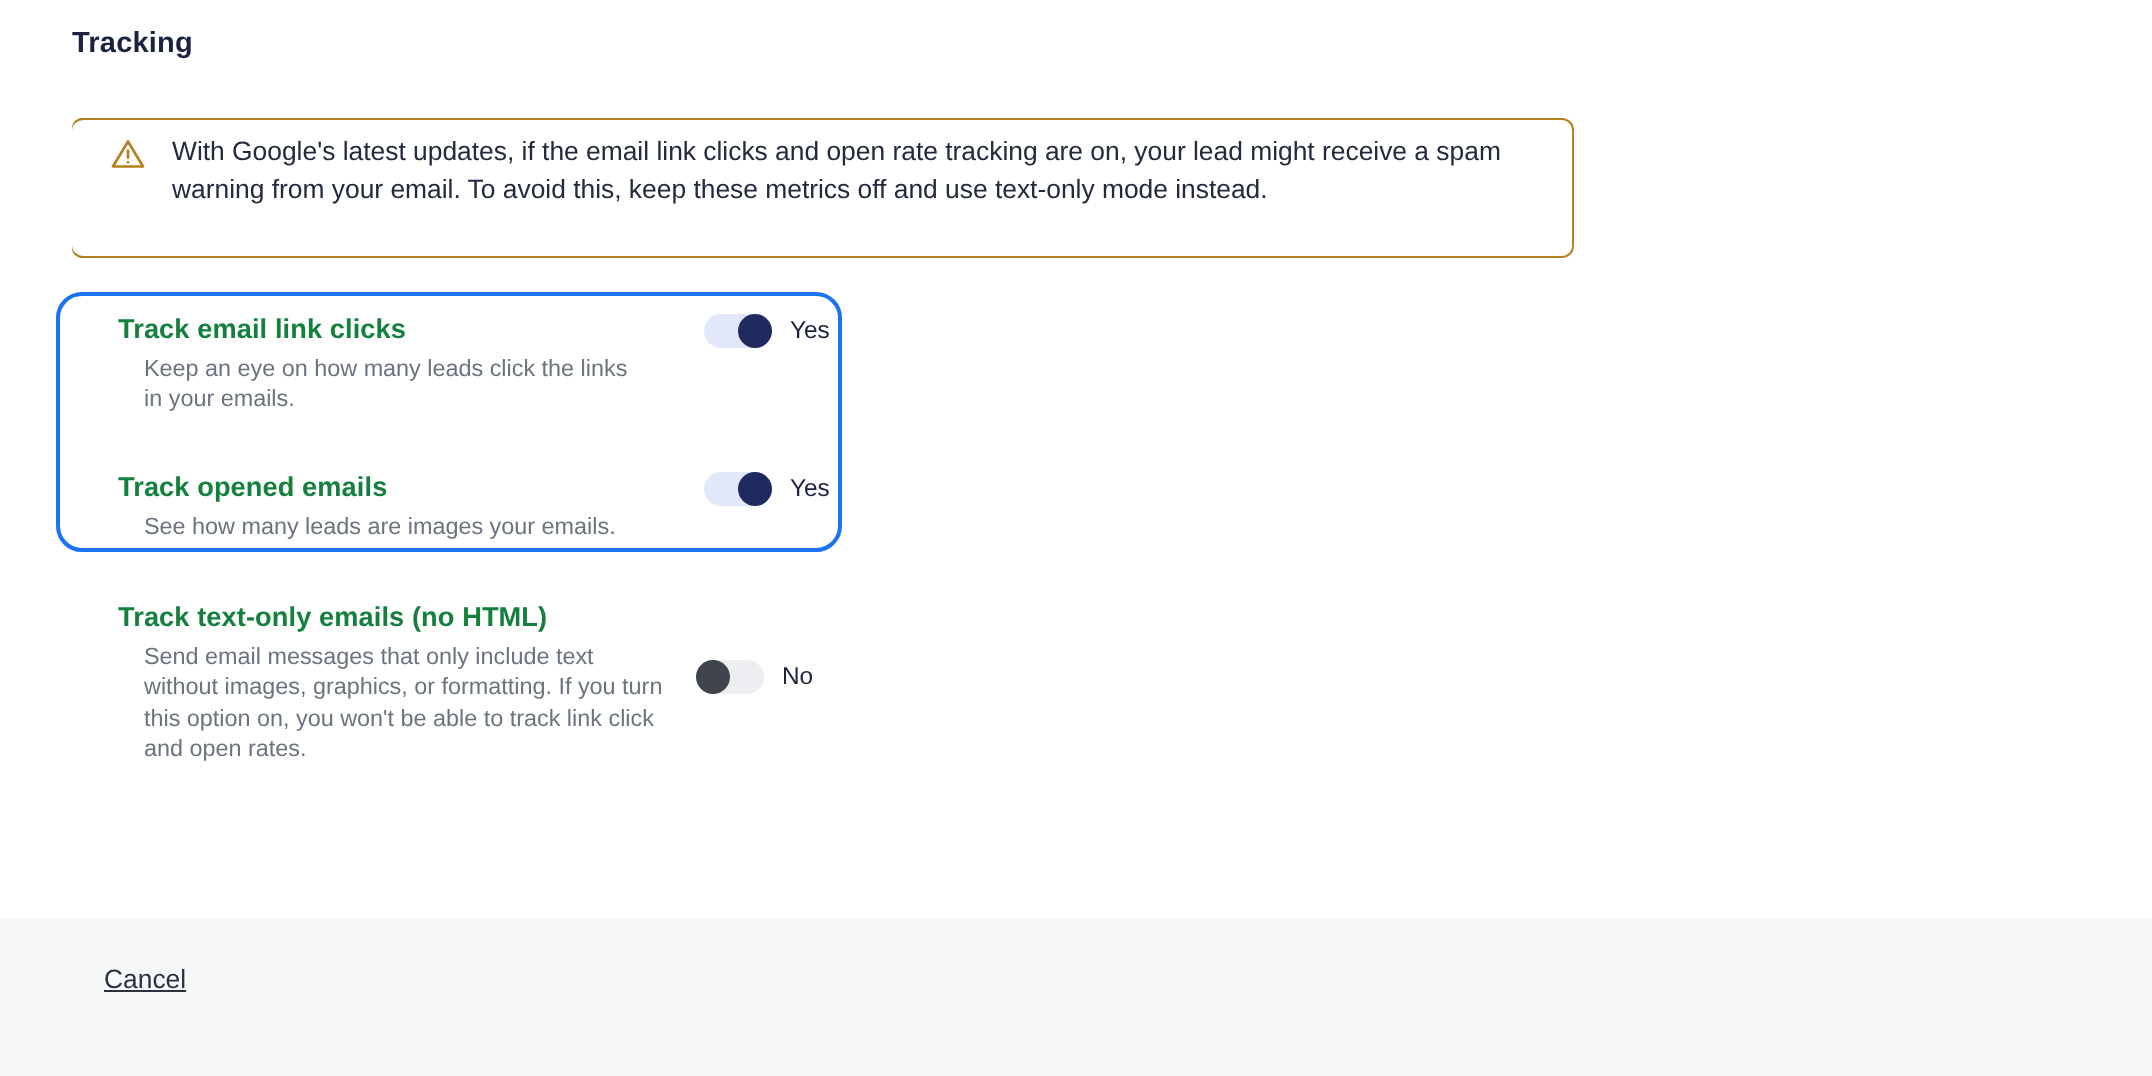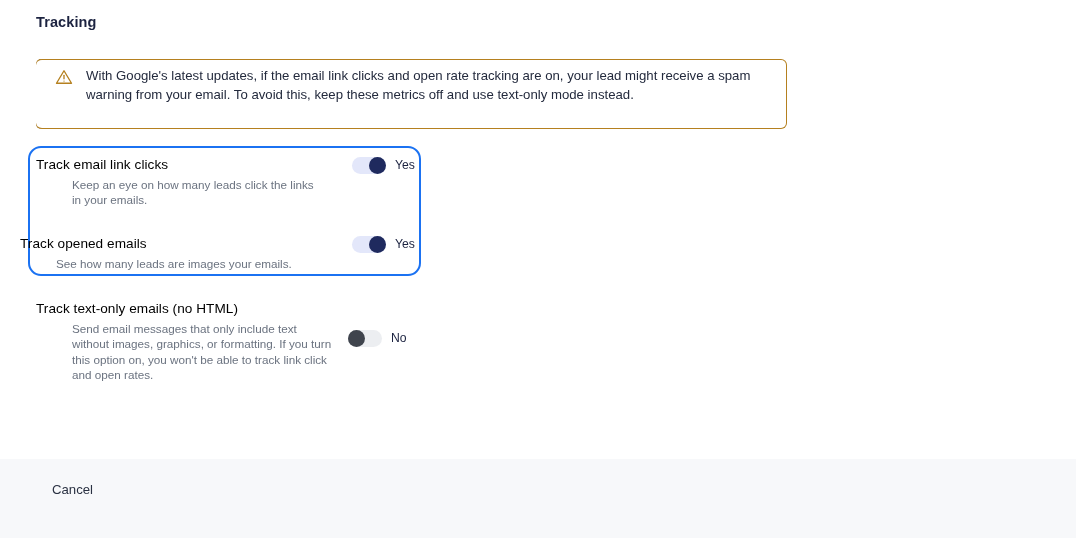--- a/index.html
+++ b/index.html
@@ -86,35 +86,36 @@
     background: #ffffff;
   }
 
   
   .setting {
     position: absolute;
     display: block;
   }
   .setting-title {
     font-size: 13.6px;
-    font-weight: normal;
-    color: #000000;
+    font-weight: bold;
+    color: #15803d;
     line-height: 18px;
     letter-spacing: 0.05px;
+    margin-left: 23px;
   }
   .setting-desc {
     font-size: 11.7px;
     color: #6b7380;
     line-height: 15.4px;
     margin-top: 3px;
     margin-left: 36px;
   }
 
   .row-1 { left: 36px; top: 156px; width: 290px; }
-  .row-2 { left: 20px; top: 235px; width: 290px; }
+  .row-2 { left: 36px; top: 235px; width: 290px; }
   .row-3 { left: 36px; top: 300px; width: 300px; }
 
   
   .toggle-wrap {
     position: absolute;
     display: flex;
     align-items: center;
     gap: 9px;
     justify-content: flex-end;
   }
@@ -161,20 +162,21 @@
     position: absolute;
     left: 52px;
     top: 482px;
     font-size: 13.2px;
     color: #2a3142;
     background: transparent;
     border: none;
     padding: 0;
     font-family: "Liberation Sans", sans-serif;
     cursor: pointer;
+    text-decoration: underline;
   }
 </style>
 </head>
 <body>
 
 <div class="page">
 
   <div class="page-title">Tracking</div>
 
   <div class="warning-accent"></div>

